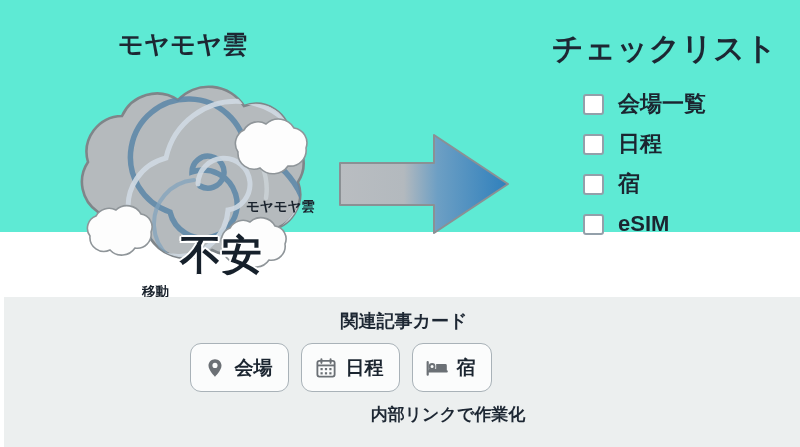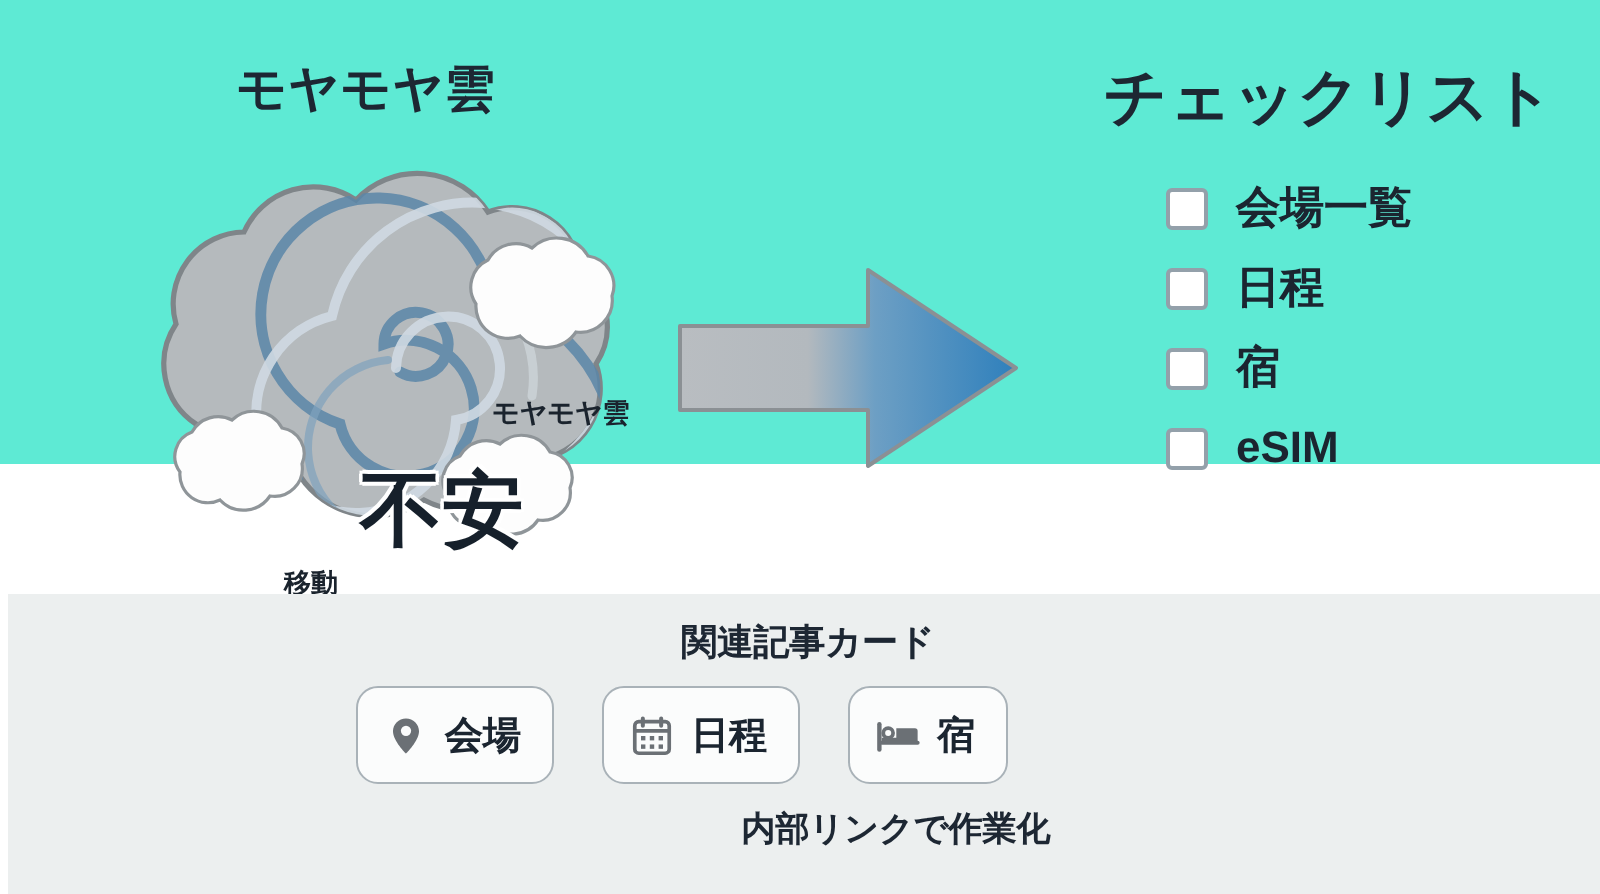--- a/index.html
+++ b/index.html
@@ -136,21 +136,21 @@
     font-weight: bold;
     color: #1d2733;
   }
 
   #card-row {
     position: absolute;
     left: 0; top: 343px;
     width: 681px;
     display: flex;
     justify-content: center;
-    gap: 24px;
+    gap: 12px;
   }
   .link-card {
     display: flex;
     align-items: center;
     gap: 9px;
     background: #fbfcfc;
     border: 1.6px solid #a9b2b8;
     border-radius: 11px;
     padding: 8px 15px 8px 13px;
     box-sizing: border-box;

